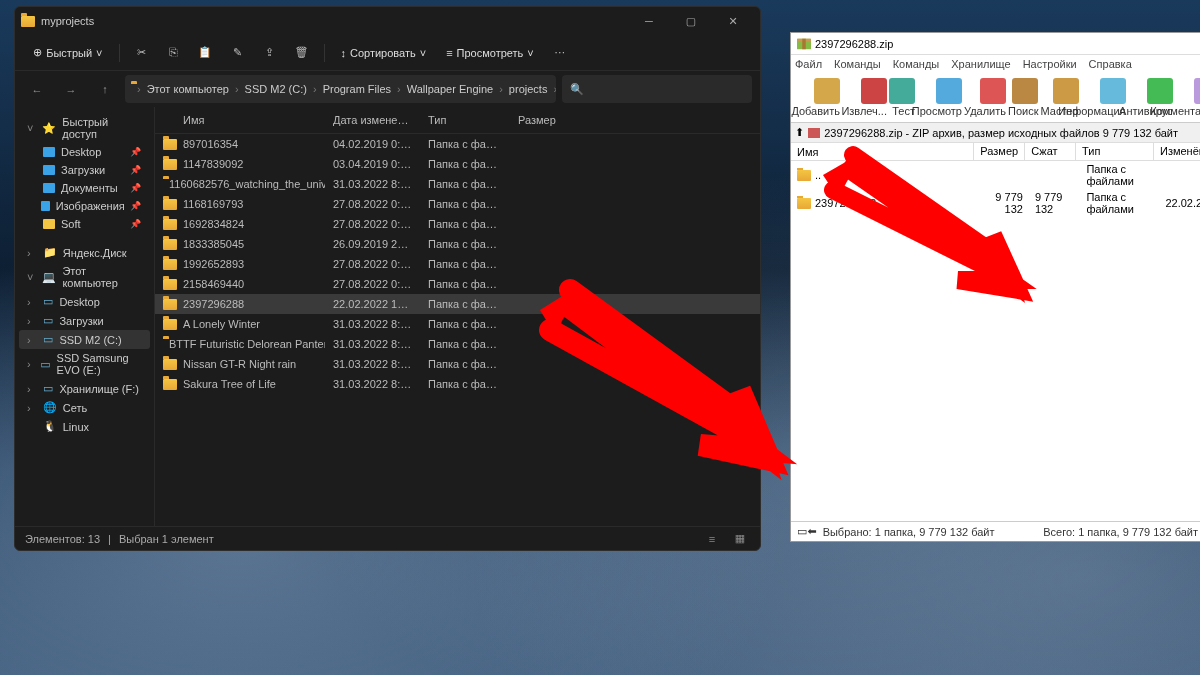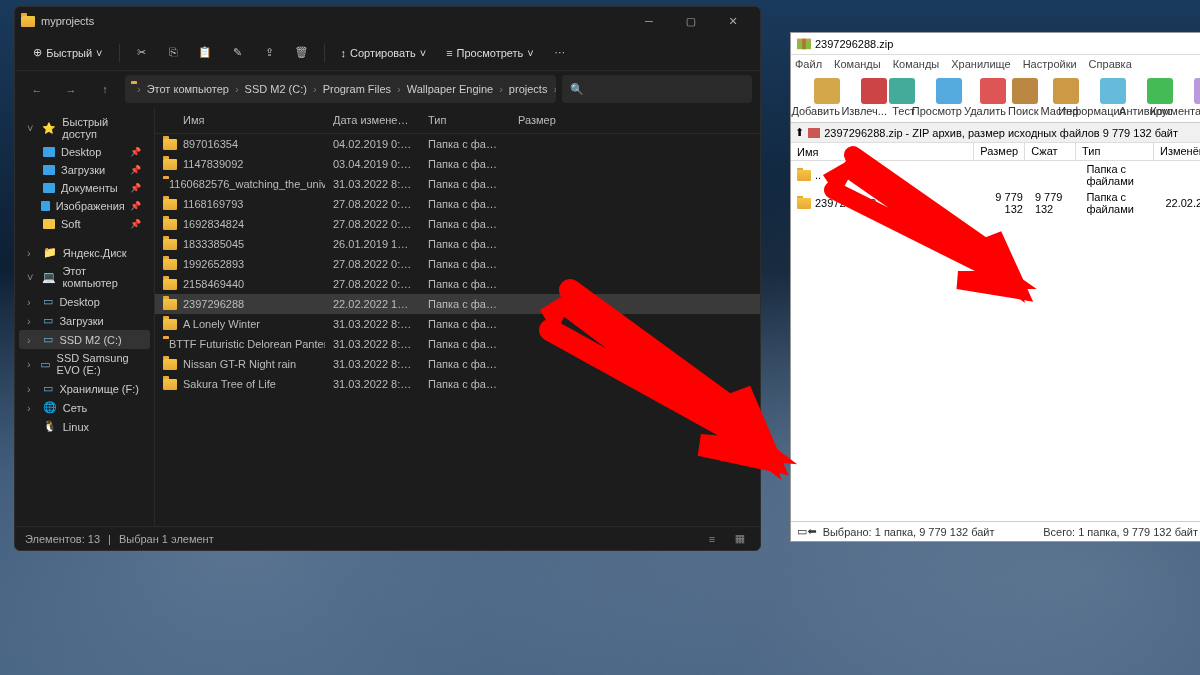--- a/index.html
+++ b/index.html
@@ -198,21 +198,21 @@
             </div>
             <div class="col col-date">27.08.2022 0:27</div>
             <div class="col col-type">Папка с файлами</div>
             <div class="col col-size"></div>
           </div>
           <div class="fl-row">
             <div class="col col-name">
               <span class="fico"></span>
               <span>1833385045</span>
             </div>
-            <div class="col col-date">26.01.2019 17:46</div>
+            <div class="col col-date">26.09.2019 20:46</div>
             <div class="col col-type">Папка с файлами</div>
             <div class="col col-size"></div>
           </div>
           <div class="fl-row">
             <div class="col col-name">
               <span class="fico"></span>
               <span>1992652893</span>
             </div>
             <div class="col col-date">27.08.2022 0:32</div>
             <div class="col col-type">Папка с файлами</div>

